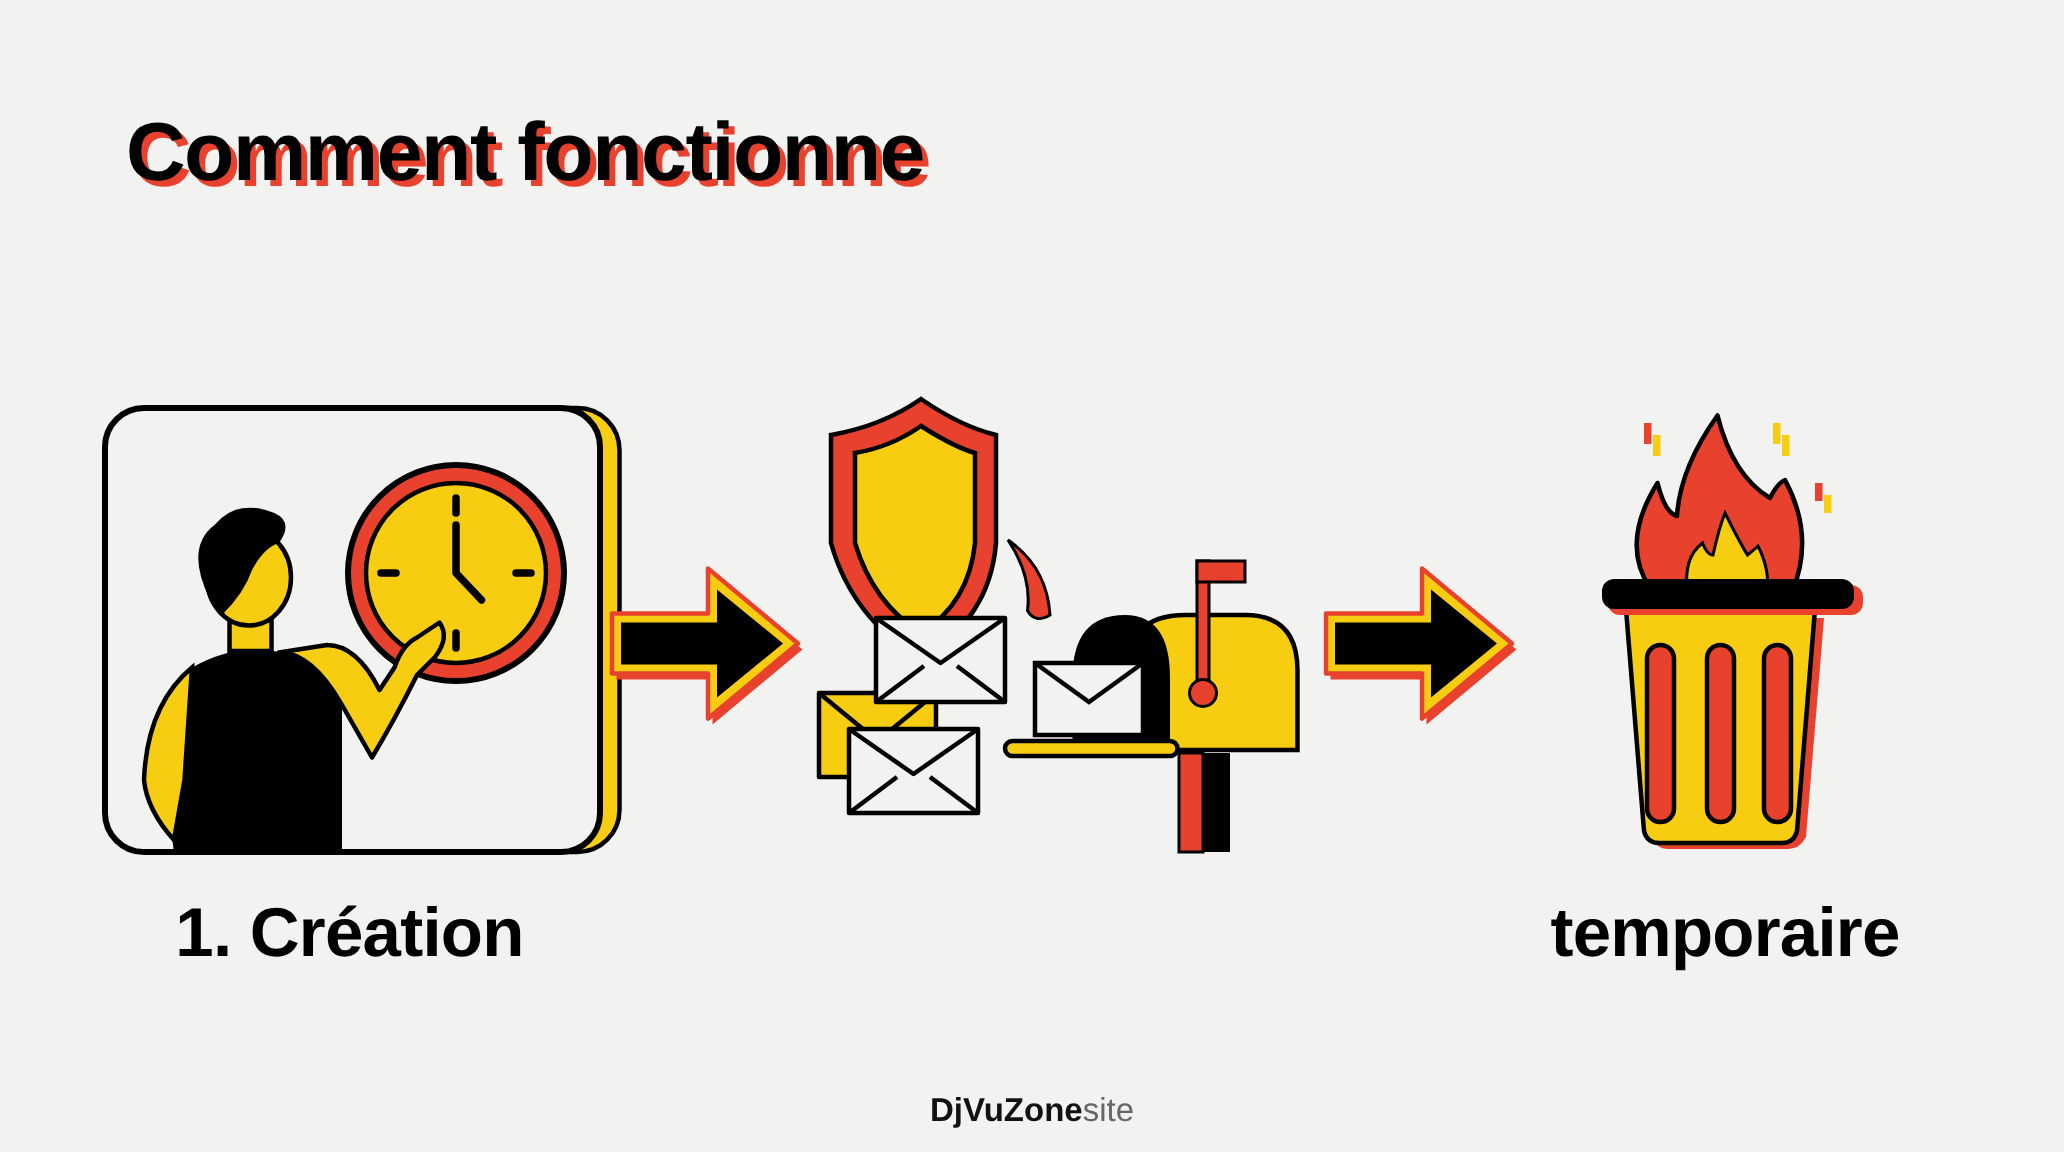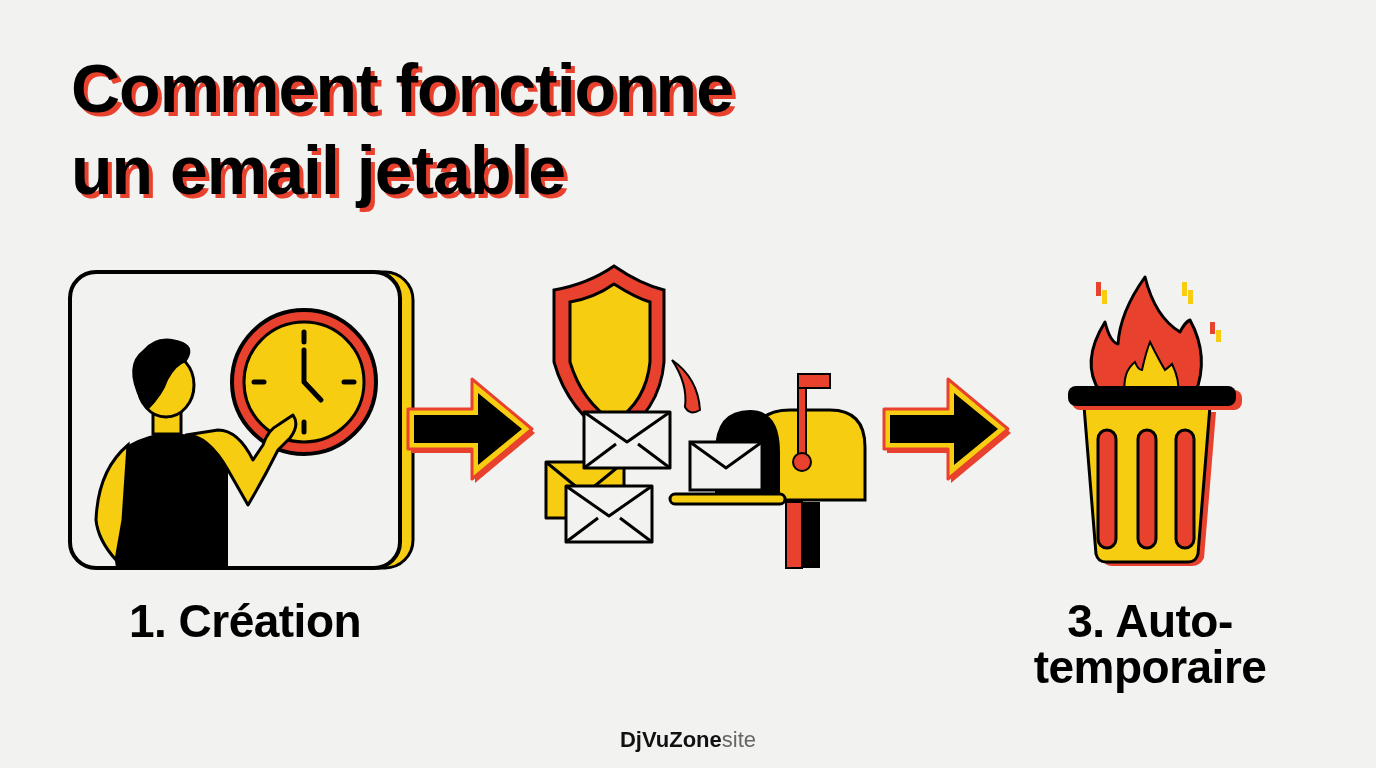--- a/index.html
+++ b/index.html
@@ -1,34 +1,33 @@
 <!DOCTYPE html>
 <html><head>
 <meta charset="utf-8">
 <style>
   html,body{margin:0;padding:0;}
   body{width:1376px;height:768px;background:#f2f2f1;position:relative;overflow:hidden;font-family:"Liberation Sans","DejaVu Sans",sans-serif;color:#000;}
-  .title{position:absolute;left:70px;top:46px;font-weight:900;font-size:68px;line-height:82px;letter-spacing:-1px;margin:1px;color:#000;text-shadow:4px 4px 0 #e8412e;}
+  .title{position:absolute;left:70px;top:46px;font-weight:900;font-size:55px;line-height:82px;letter-spacing:-1px;margin:14px;color:#000;text-shadow:4px 4px 0 #e8412e;}
   .title span{display:block;}
   .caption{position:absolute;top:598px;font-weight:700;font-size:46px;line-height:46px;text-align:center;letter-spacing:-0.5px;}
-  .cap1{left:80px;width:330px;}
+  .cap1{left:68px;width:330px;}
   .cap2{left:520px;width:350px;}
   .cap3{left:990px;width:320px;}
   .caption span{display:block;}
   .footer{position:absolute;left:0;right:0;top:727px;text-align:center;font-size:22px;}
   .brand{font-weight:700;color:#111;}
   .site{color:#666;font-weight:400;margin-left:0;}
   svg{position:absolute;overflow:visible;}
 </style>
 </head>
 <body>
 
 <h1 class="title">
   <span>Comment fonctionne</span>
-  <span>un email jetable</span>
 </h1>
 
 <svg style="left:68px;top:270px;" width="350" height="300" viewBox="0 0 350 300">
 
   <rect x="20" y="2" width="325" height="296" rx="28" fill="#f7cd12" stroke="#000" stroke-width="3"></rect>
   <rect x="2" y="2" width="330" height="296" rx="26" fill="#f2f2f1" stroke="#000" stroke-width="4"></rect>
 
   <circle cx="236" cy="112" r="72" fill="#e8412e" stroke="#000" stroke-width="4"></circle>
   <circle cx="236" cy="112" r="60" fill="#f7cd12" stroke="#000" stroke-width="3"></circle>
   <line x1="236" y1="62" x2="236" y2="72" stroke="#000" stroke-width="5" stroke-linecap="round"></line>
@@ -120,19 +119,18 @@
   <rect x="78" y="168" width="18" height="118" rx="9" fill="#e8412e" stroke="#000" stroke-width="3"></rect>
   <rect x="116" y="168" width="18" height="118" rx="9" fill="#e8412e" stroke="#000" stroke-width="3"></rect>
 </svg>
 
 <div class="caption cap1">
   <span>1. Création</span>
 </div>
 <div class="caption cap2">
 </div>
 <div class="caption cap3">
-  <span>3. Auto-</span>
   <span>temporaire</span>
 </div>
 
 <div class="footer">
   <span class="brand">DjVuZone</span><span class="site">site</span>
 </div>
 
 </body></html>

